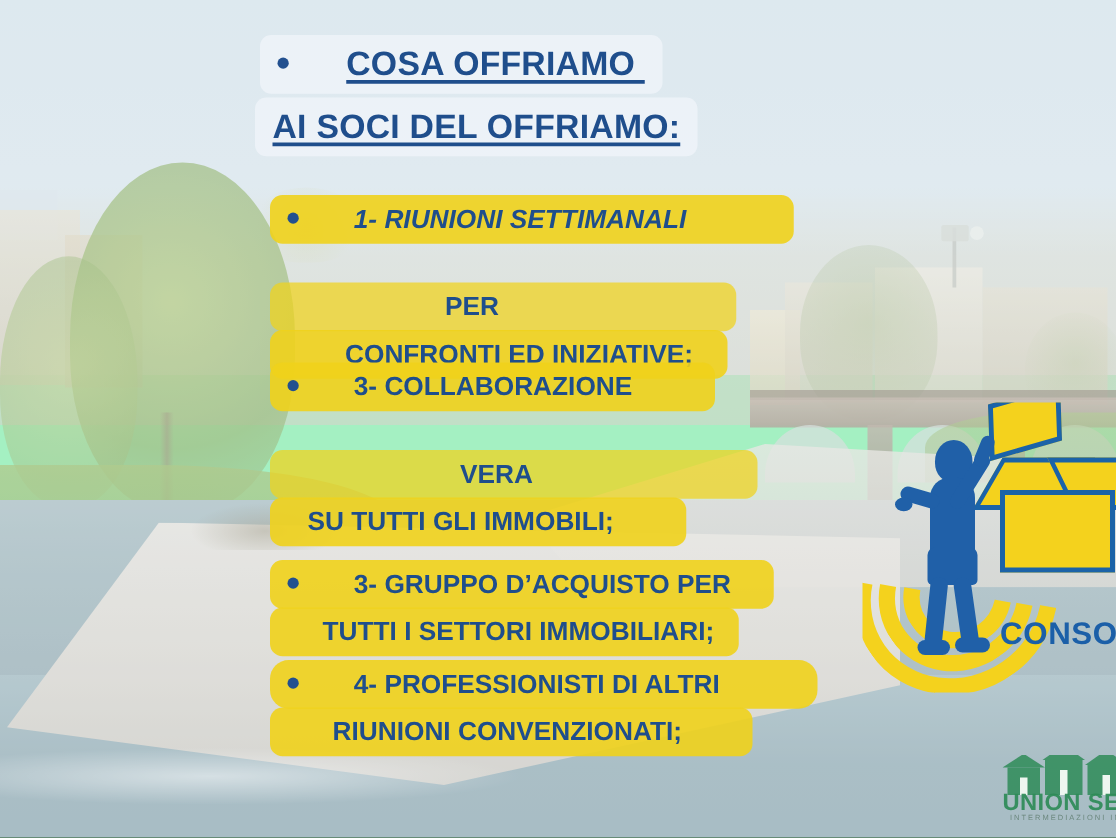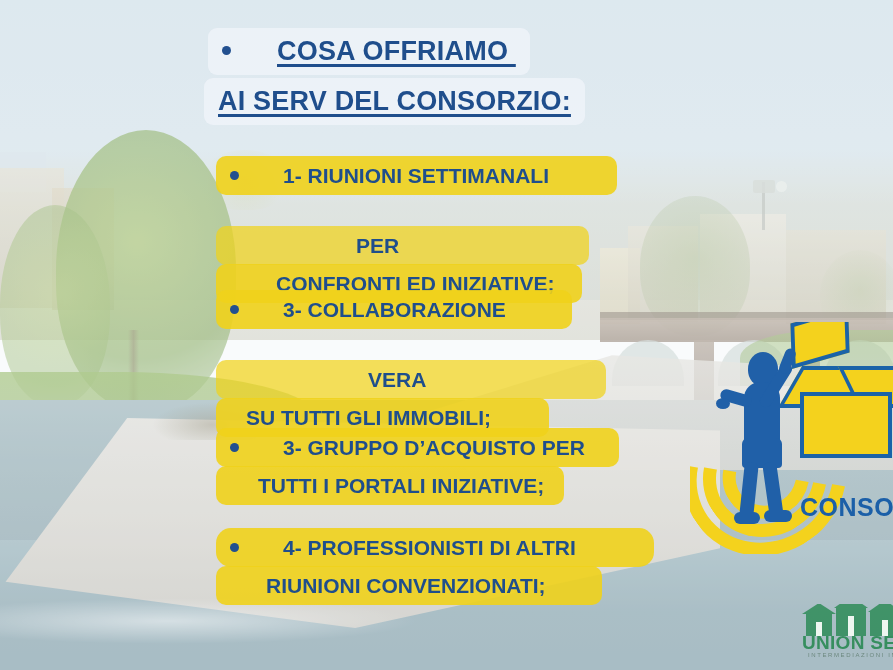--- a/index.html
+++ b/index.html
@@ -5,21 +5,21 @@
   html, body {
     margin: 0; padding: 0;
     background: #333;
   }
   #slide {
     position: relative;
     width: 893px;
     height: 670px;
     overflow: hidden;
     font-family: "Liberation Sans", sans-serif;
-    background: #ffffff;
+    background: #86efac;
   }
 
   
   .bg { position:absolute; inset:0; overflow:hidden; }
 
   
   .sky {
     position:absolute; left:0; top:0; width:100%; height:300px;
     background: linear-gradient(180deg,#d7e5ed 0%, #dbe7ee 45%, #e2ebee 100%);
   }
@@ -162,23 +162,23 @@
     white-space:pre;
     margin-bottom:-1px;
   }
   .item .row.mid  { background:rgba(240,210,27,.72);margin-top:32px; }
   .bullet {
     display:inline-block; width:9px; height:9px; border-radius:50%;
     background:#22508f; vertical-align:middle; margin-right:44px; margin-bottom:3px;
   }
   .item.i1 { top:156px; }
   .item.i2 { top:290px; }
-  .item.i3 { top:428px; }
+  .item.i3 { top:448px; }
   .item.i4 { top:528px; }
-  .item.i1 .row.r1 { padding-right:68px; }
+  .item.i1 .row.r1 { padding-right:86px;font-style:italic; }
   .item.i1 .row.mid { padding-left:140px; padding-right:190px; }
   .item.i1 .row.r3 { padding-left:60px; padding-right:28px; }
   .item.i2 .row.r1 { padding-right:66px; }
   .item.i2 .row.mid { padding-left:152px; padding-right:180px; }
   .item.i2 .row.r3 { padding-left:30px; padding-right:58px; }
   .item.i3 .row.r1 { padding-right:34px; }
   .item.i3 .row.r2 { padding-left:42px; padding-right:20px; }
   .item.i4 .row.r1 { padding-right:78px;border-radius:15px; }
   .item.i4 .row.r2 { padding-left:50px; padding-right:56px; }
 
@@ -299,38 +299,38 @@
     <div class="gravel2"></div>
     <div class="water-bot"></div>
     <div class="gravel"></div>
     <div class="bushes"></div>
     <div class="foam"></div>
     <div class="wash"></div>
   </div>
 
   <div class="title-block">
     <span class="title-line l1"><span class="tbullet"></span><span class="ul">COSA OFFRIAMO </span></span>
-    <span class="title-line l2"><span class="ul">AI SERV DEL CONSORZIO:</span></span>
+    <span class="title-line l2"><span class="ul">AI SOCI DEL OFFRIAMO:</span></span>
   </div>
 
   <div class="item i1">
     <span class="row r1"><span class="bullet"></span><span>1- RIUNIONI SETTIMANALI</span></span>
     <span class="row mid">PER</span>
     <span class="row r3">CONFRONTI ED INIZIATIVE;</span>
   </div>
 
   <div class="item i2">
     <span class="row r1"><span class="bullet"></span><span>3- COLLABORAZIONE</span></span>
     <span class="row mid">VERA</span>
     <span class="row r3">SU TUTTI GLI IMMOBILI;</span>
   </div>
 
   <div class="item i3">
     <span class="row r1"><span class="bullet"></span><span>3- GRUPPO D’ACQUISTO PER</span></span>
-    <span class="row r2">TUTTI I PORTALI INIZIATIVE;</span>
+    <span class="row r2">TUTTI I SETTORI IMMOBILIARI;</span>
   </div>
 
   <div class="item i4">
     <span class="row r1"><span class="bullet"></span><span>4- PROFESSIONISTI DI ALTRI</span></span>
     <span class="row r2">RIUNIONI CONVENZIONATI;</span>
   </div>
 
   <div class="logo">
     <div class="swoosh-wrap">
       <div class="swoosh s1"></div>

